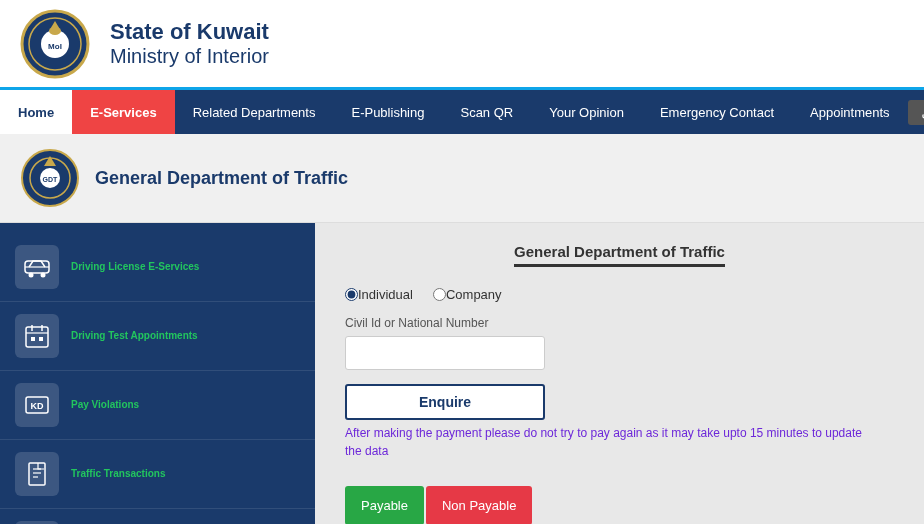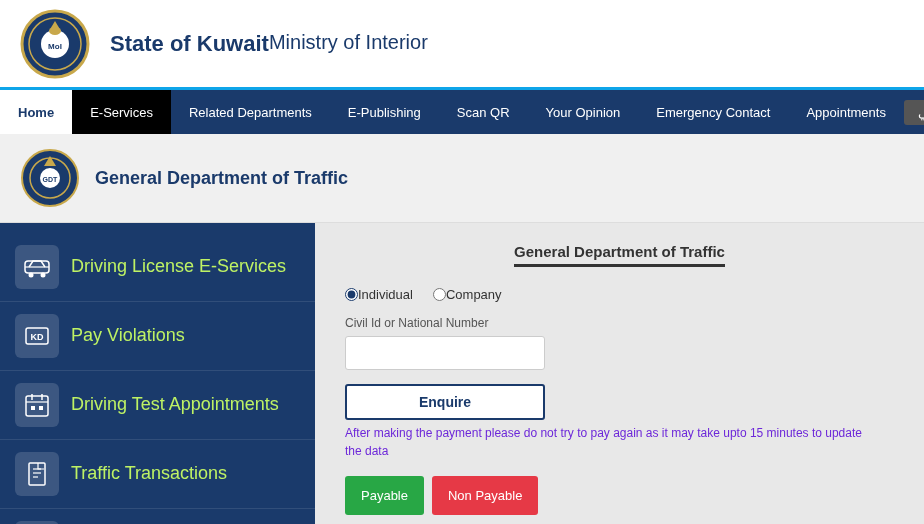--- a/index.html
+++ b/index.html
@@ -2,65 +2,65 @@
 <html><head>
   <meta charset="utf-8">
   <style>
     * { box-sizing: border-box; margin: 0; padding: 0; }
     body { font-family: Arial, sans-serif; background: #e8e8e8; min-height: 524px; width: 924px; overflow-x: hidden; }
 
     
     .header { background: #fff; display: flex; align-items: center; padding: 10px 20px; height: 90px; border-bottom: 3px solid #0ea5e9; }
     .header-logo { width: 70px; height: 70px; margin-right: 20px; }
     .header-logo svg { width: 70px; height: 70px; }
-    .header-title { display: flex; flex-direction: row; }
+    .header-title { display: flex; flex-direction: column; }
     .header-title .line1 { font-size: 22px; font-weight: bold; color: #1a3a6b; }
     .header-title .line2 { font-size: 20px; color: #1a3a6b; }
 
     
     .nav { background: #1a3a6b; display: flex; align-items: center; height: 44px; }
     .nav-item { color: #fff; padding: 0 18px; height: 44px; display: flex; align-items: center; font-size: 13px; cursor: pointer; white-space: nowrap; }
     .nav-item.active { background: #fff; color: #1a3a6b; font-weight: bold; }
-    .nav-item.e-services { background: #000000; color: #fff; font-weight: normal; }
+    .nav-item.e-services { background: #ef4444; color: #fff; font-weight: bold; }
     .nav-arabic { margin-left: auto; background: #555; color: #fff; padding: 5px 14px; font-size: 13px; cursor: pointer; border-radius: 3px; margin-right: 10px; }
 
     
     .content { display: flex; background: #e8e8e8; min-height: 390px; }
 
     
     .dept-header { background: #f0f0f0; padding: 14px 20px; display: flex; align-items: center; border-bottom: 1px solid #ddd; }
     .dept-header-logo { width: 60px; height: 60px; margin-right: 15px; }
     .dept-header-title { font-size: 18px; font-weight: bold; color: #1a3a6b; }
 
     
     .sidebar { width: 315px; background: #1a3a6b; min-height: 390px; padding: 10px 0; flex-shrink: 0; }
     .sidebar-item { display: flex; align-items: center; padding: 12px 15px; cursor: pointer; border-bottom: 1px solid rgba(255,255,255,0.1); }
     .sidebar-icon { width: 44px; height: 44px; background: rgba(255,255,255,0.15); border-radius: 6px; display: flex; align-items: center; justify-content: center; margin-right: 12px; flex-shrink: 0; }
-    .sidebar-label { color: #bef264; font-size: 18px; line-height: 1.4; }
+    .sidebar-label { color: #22c55e; font-size: 10px; line-height: 1.4; font-weight: bold; }
 
     
     .main-panel { flex: 1; padding: 0; background: #e8e8e8; }
     .main-inner { padding: 20px 30px; }
 
     
     .section-title-wrap { text-align: center; margin-bottom: 20px; }
     .section-title { font-size: 15px; font-weight: bold; color: #333; display: inline-block; border-bottom: 3px solid #333; padding-bottom: 4px; }
 
     
     .form-row { margin-bottom: 14px; }
     .radio-row { display: flex; align-items: center; gap: 20px; margin-bottom: 14px; }
     .radio-option { display: flex; align-items: center; font-size: 13px; color: #333; cursor: pointer; }
     .radio-option input[type="radio"] { accent-color: #1a3a6b; }
     .form-label { font-size: 12px; color: #555; margin-bottom: 6px; display: block; }
     .form-input { width: 200px; height: 34px; border: 1px solid #ccc; border-radius: 3px; padding: 0 8px; font-size: 13px; background: #fff; }
     .enquire-btn { display: block; width: 200px; height: 36px; background: #fff; border: 2px solid #1a3a6b; color: #1a3a6b; font-size: 14px; font-weight: bold; border-radius: 3px; cursor: pointer; margin-top: 10px; }
     .notice-text { font-size: 12px; color: #6d28d9; line-height: 1.5; margin-top: 4px; max-width: 520px; }
 
     
-    .btn-row { margin-top: 16px; display: flex; gap: 8px; }
+    .btn-row { margin-top: 26px; display: flex; gap: 2px; }
     .btn-payable { background: #28a745; color: #fff; border: none; padding: 6px 16px; font-size: 13px; border-radius: 3px; cursor: pointer; }
     .btn-nonpayable { background: #e63946; color: #fff; border: none; padding: 12px 16px; font-size: 13px; border-radius: 3px; cursor: pointer; }
 
     
     .top-sections { background: #fff; }
   </style>
 </head>
 <body>
 
 <div class="header">
@@ -121,39 +121,39 @@
           <path d="M6 14 L10 8 L18 8 L22 14" stroke="#fff" stroke-width="1.5" fill="none"></path>
           <line x1="2" y1="14" x2="26" y2="14" stroke="#fff" stroke-width="1.2"></line>
         </svg>
       </div>
       <span class="sidebar-label">Driving License E-Services</span>
     </div>
 
     <div class="sidebar-item">
       <div class="sidebar-icon">
         <svg width="28" height="28" viewBox="0 0 28 28" fill="none">
-          <rect x="3" y="6" width="22" height="16" rx="2" fill="none" stroke="#fff" stroke-width="1.5"></rect>
-          <text x="14" y="18" text-anchor="middle" font-size="9" fill="#fff" font-weight="bold">KD</text>
-        </svg>
-      </div>
-      <span class="sidebar-label">Pay Violations</span>
-    </div>
-
-    <div class="sidebar-item">
-      <div class="sidebar-icon">
-        <svg width="28" height="28" viewBox="0 0 28 28" fill="none">
           <rect x="3" y="5" width="22" height="20" rx="2" fill="none" stroke="#fff" stroke-width="1.5"></rect>
           <line x1="3" y1="11" x2="25" y2="11" stroke="#fff" stroke-width="1.2"></line>
           <line x1="9" y1="3" x2="9" y2="9" stroke="#fff" stroke-width="1.5"></line>
           <line x1="19" y1="3" x2="19" y2="9" stroke="#fff" stroke-width="1.5"></line>
           <rect x="8" y="15" width="4" height="4" fill="#fff"></rect>
           <rect x="16" y="15" width="4" height="4" fill="#fff"></rect>
         </svg>
       </div>
       <span class="sidebar-label">Driving Test Appointments</span>
+    </div>
+
+    <div class="sidebar-item">
+      <div class="sidebar-icon">
+        <svg width="28" height="28" viewBox="0 0 28 28" fill="none">
+          <rect x="3" y="6" width="22" height="16" rx="2" fill="none" stroke="#fff" stroke-width="1.5"></rect>
+          <text x="14" y="18" text-anchor="middle" font-size="9" fill="#fff" font-weight="bold">KD</text>
+        </svg>
+      </div>
+      <span class="sidebar-label">Pay Violations</span>
     </div>
 
     <div class="sidebar-item">
       <div class="sidebar-icon">
         <svg width="28" height="28" viewBox="0 0 28 28" fill="none">
           <rect x="6" y="3" width="16" height="22" rx="1" fill="none" stroke="#fff" stroke-width="1.5"></rect>
           <line x1="10" y1="9" x2="18" y2="9" stroke="#fff" stroke-width="1.2"></line>
           <line x1="10" y1="13" x2="18" y2="13" stroke="#fff" stroke-width="1.2"></line>
           <line x1="10" y1="17" x2="15" y2="17" stroke="#fff" stroke-width="1.2"></line>
           <polyline points="15,3 15,9 21,9" fill="none" stroke="#fff" stroke-width="1.2"></polyline>

